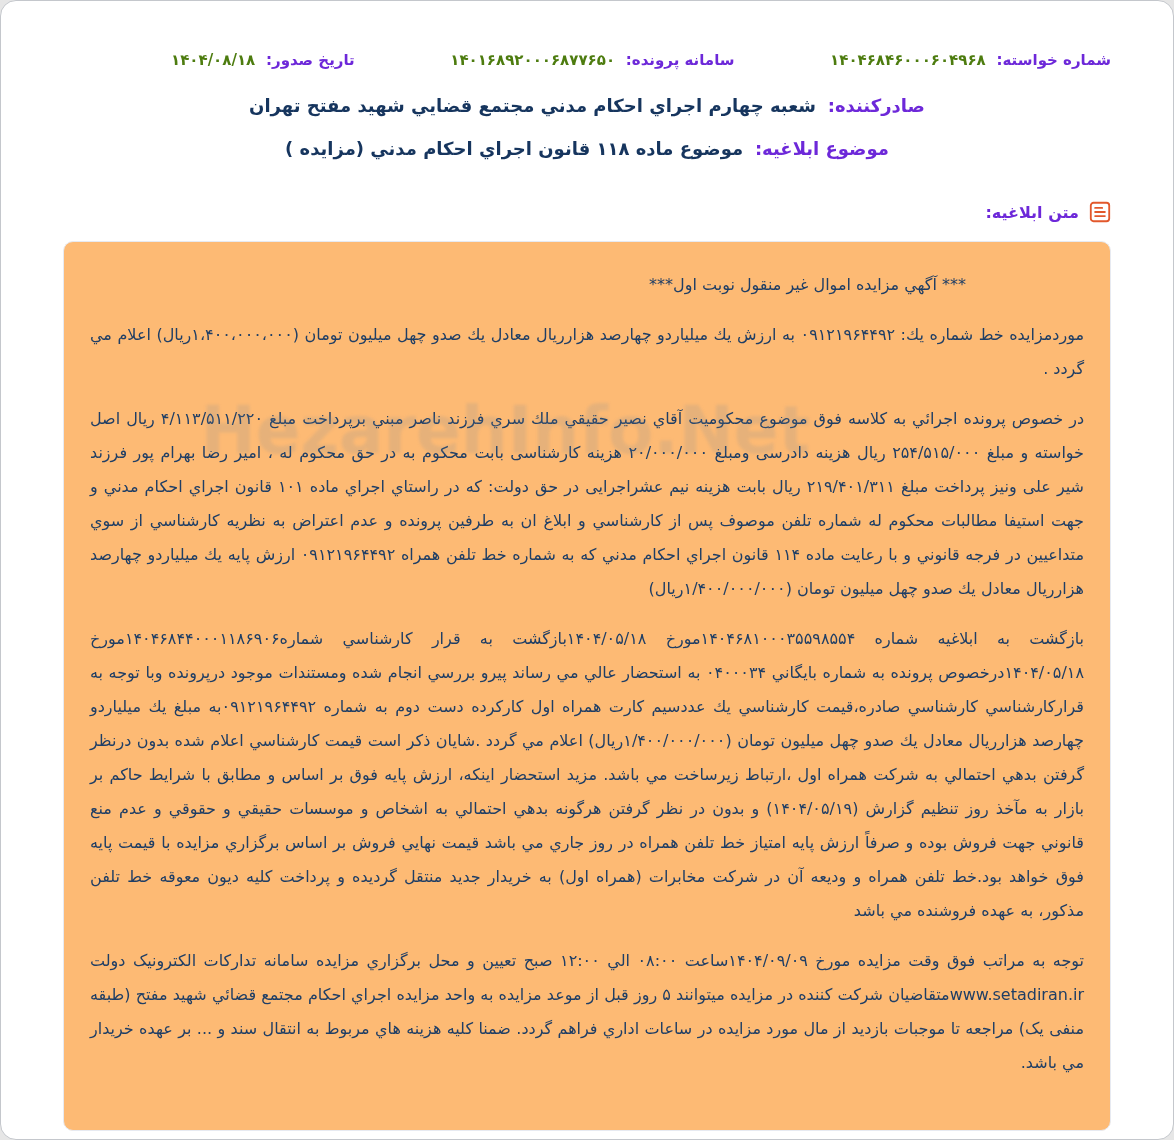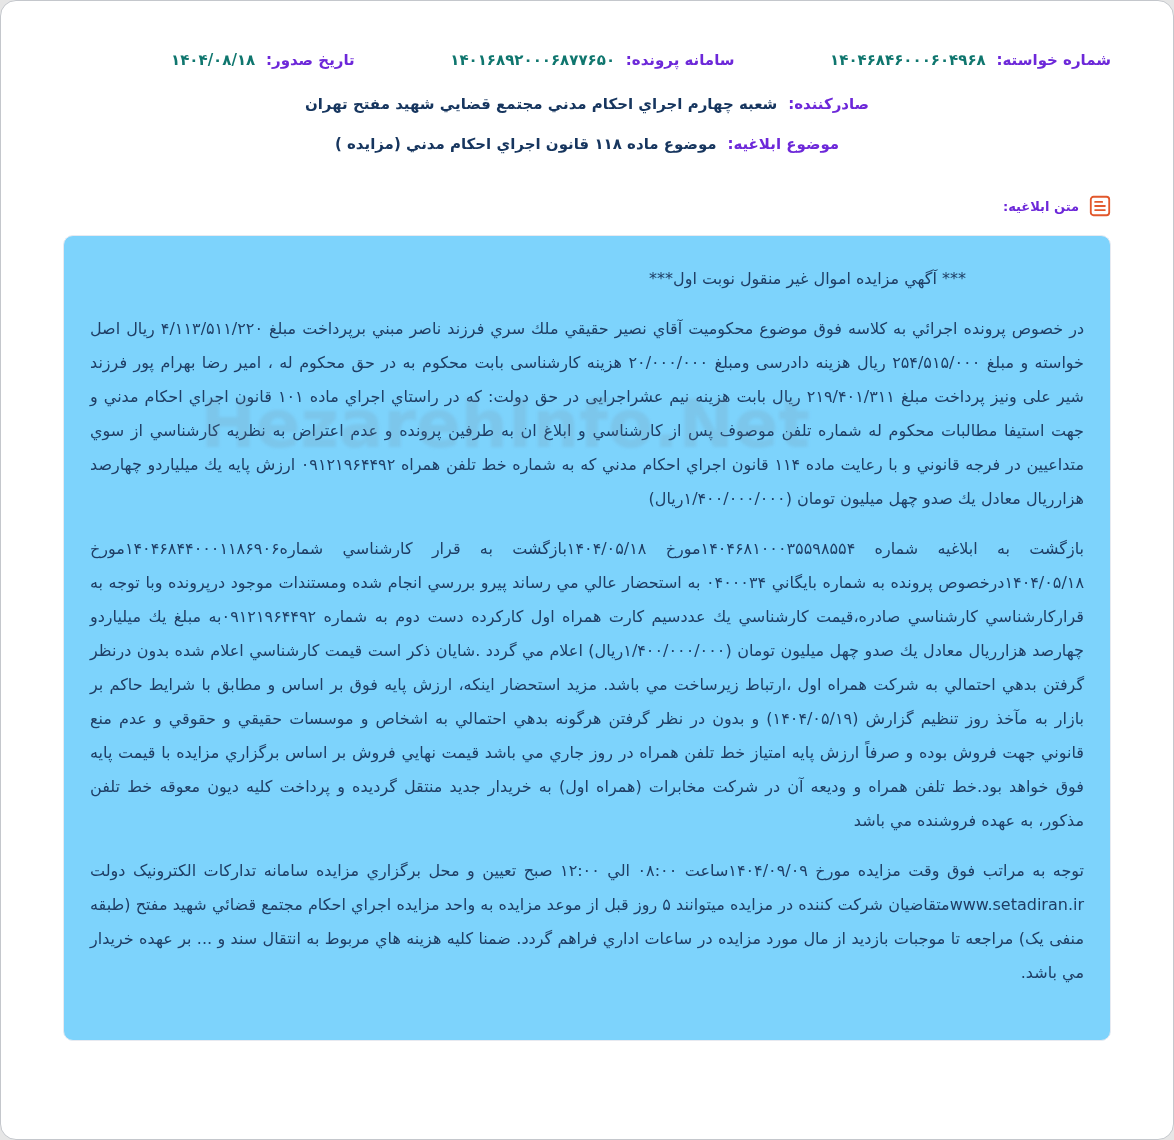--- a/index.html
+++ b/index.html
@@ -22,41 +22,41 @@
   }
   .meta-row {
     display: flex;
     justify-content: space-between;
     align-items: baseline;
     padding: 50px 62px 0 170px;
     font-size: 15px;
   }
   .meta { white-space: nowrap; }
   .lbl { color: #6d28d9; font-weight: 700; }
-  .val { color: #0f766e; font-weight: 700; margin-right: 6px; }
+  .val { color: #4d7c0f; font-weight: 700; margin-right: 6px; }
   .val-dark { color: #16355e; font-weight: 700; margin-right: 6px; }
   .center-line {
     text-align: center;
     margin-top: 26px;
-    font-size: 15px;
+    font-size: 18px;
   }
   .center-line.tight { margin-top: 22px; }
   .body-label-row {
     display: flex;
     align-items: center;
     gap: 8px;
     padding: 0 60px;
     margin-top: 40px;
-    font-size: 13px;
+    font-size: 16px;
   }
   .doc-icon { width: 26px; height: 26px; flex: 0 0 auto; }
   .notice-body {
     position: relative;
     margin: 16px 62px 0;
-    background: #7dd3fc;
+    background: #fdba74;
     border: 1px solid #e7eaf1;
     border-radius: 10px;
     padding: 26px 26px 34px;
     color: #1f3e65;
     font-size: 16px;
     line-height: 34px;
     text-align: justify;
   }
   .notice-body p { margin: 0 0 16px; }
   .notice-body p:last-child { margin-bottom: 16px; }
@@ -116,18 +116,19 @@
         <path d="M7.5 12h9"></path>
         <path d="M7.5 15.8h9"></path>
       </svg>
     </span>
     <span class="lbl">متن ابلاغیه:</span>
   </div>
 
   <div class="notice-body">
     <div class="watermark">HezarehInfo.Net</div>
     <p class="notice-title">*** آگهي مزایده اموال غیر منقول نوبت اول***</p>
+    <p>موردمزایده خط شماره یك: ۰۹۱۲۱۹۶۴۴۹۲ به ارزش یك میلیاردو چهارصد هزارریال معادل یك صدو چهل میلیون تومان (۱،۴۰۰،۰۰۰،۰۰۰ریال) اعلام مي گردد .</p>
     <p>در خصوص پرونده اجرائي به کلاسه فوق موضوع محکومیت آقاي نصیر حقیقي ملك سري فرزند ناصر مبني برپرداخت مبلغ ۴/۱۱۳/۵۱۱/۲۲۰ ریال اصل خواسته و مبلغ ۲۵۴/۵۱۵/۰۰۰ ریال هزینه دادرسی ومبلغ ۲۰/۰۰۰/۰۰۰ هزینه کارشناسی بابت محکوم به در حق محکوم له ، امیر رضا بهرام پور فرزند شیر علی ونیز پرداخت مبلغ ۲۱۹/۴۰۱/۳۱۱ ریال بابت هزینه نیم عشراجرایی در حق دولت: که در راستاي اجراي ماده ۱۰۱ قانون اجراي احکام مدني و جهت استیفا مطالبات محکوم له شماره تلفن موصوف پس از کارشناسي و ابلاغ ان به طرفین پرونده و عدم اعتراض به نظریه کارشناسي از سوي متداعیین در فرجه قانوني و با رعایت ماده ۱۱۴ قانون اجراي احکام مدني که به شماره خط تلفن همراه ۰۹۱۲۱۹۶۴۴۹۲ ارزش پایه یك میلیاردو چهارصد هزارریال معادل یك صدو چهل میلیون تومان (۱/۴۰۰/۰۰۰/۰۰۰ریال)</p>
     <p>بازگشت به ابلاغیه شماره ۱۴۰۴۶۸۱۰۰۰۳۵۵۹۸۵۵۴مورخ ۱۴۰۴/۰۵/۱۸بازگشت به قرار کارشناسي شماره۱۴۰۴۶۸۴۴۰۰۰۱۱۸۶۹۰۶مورخ ۱۴۰۴/۰۵/۱۸درخصوص پرونده به شماره بایگاني ۰۴۰۰۰۳۴ به استحضار عالي مي رساند پیرو بررسي انجام شده ومستندات موجود درپرونده وبا توجه به قرارکارشناسي کارشناسي صادره،قیمت کارشناسي یك عددسیم کارت همراه اول کارکرده دست دوم به شماره ۰۹۱۲۱۹۶۴۴۹۲به مبلغ یك میلیاردو چهارصد هزارریال معادل یك صدو چهل میلیون تومان (۱/۴۰۰/۰۰۰/۰۰۰ریال) اعلام مي گردد .شایان ذکر است قیمت کارشناسي اعلام شده بدون درنظر گرفتن بدهي احتمالي به شرکت همراه اول ،ارتباط زیرساخت مي باشد. مزید استحضار اینکه، ارزش پایه فوق بر اساس و مطابق با شرایط حاکم بر بازار به مآخذ روز تنظیم گزارش (۱۴۰۴/۰۵/۱۹) و بدون در نظر گرفتن هرگونه بدهي احتمالي به اشخاص و موسسات حقیقي و حقوقي و عدم منع قانوني جهت فروش بوده و صرفاً ارزش پایه امتیاز خط تلفن همراه در روز جاري مي باشد قیمت نهایي فروش بر اساس برگزاري مزایده با قیمت پایه فوق خواهد بود.خط تلفن همراه و ودیعه آن در شرکت مخابرات (همراه اول) به خریدار جدید منتقل گردیده و پرداخت کلیه دیون معوقه خط تلفن مذکور، به عهده فروشنده مي باشد</p>
     <p>توجه به مراتب فوق وقت مزایده مورخ ۱۴۰۴/۰۹/۰۹ساعت ۰۸:۰۰ الي ۱۲:۰۰ صبح تعیین و محل برگزاري مزایده سامانه تدارکات الکترونیک دولت www.setadiran.irمتقاضیان شرکت کننده در مزایده میتوانند ۵ روز قبل از موعد مزایده به واحد مزایده اجراي احکام مجتمع قضائي شهید مفتح (طبقه منفی یک) مراجعه تا موجبات بازدید از مال مورد مزایده در ساعات اداري فراهم گردد. ضمنا کلیه هزینه هاي مربوط به انتقال سند و ... بر عهده خریدار مي باشد.</p>
   </div>
 
 </div>
 
 </body></html>

